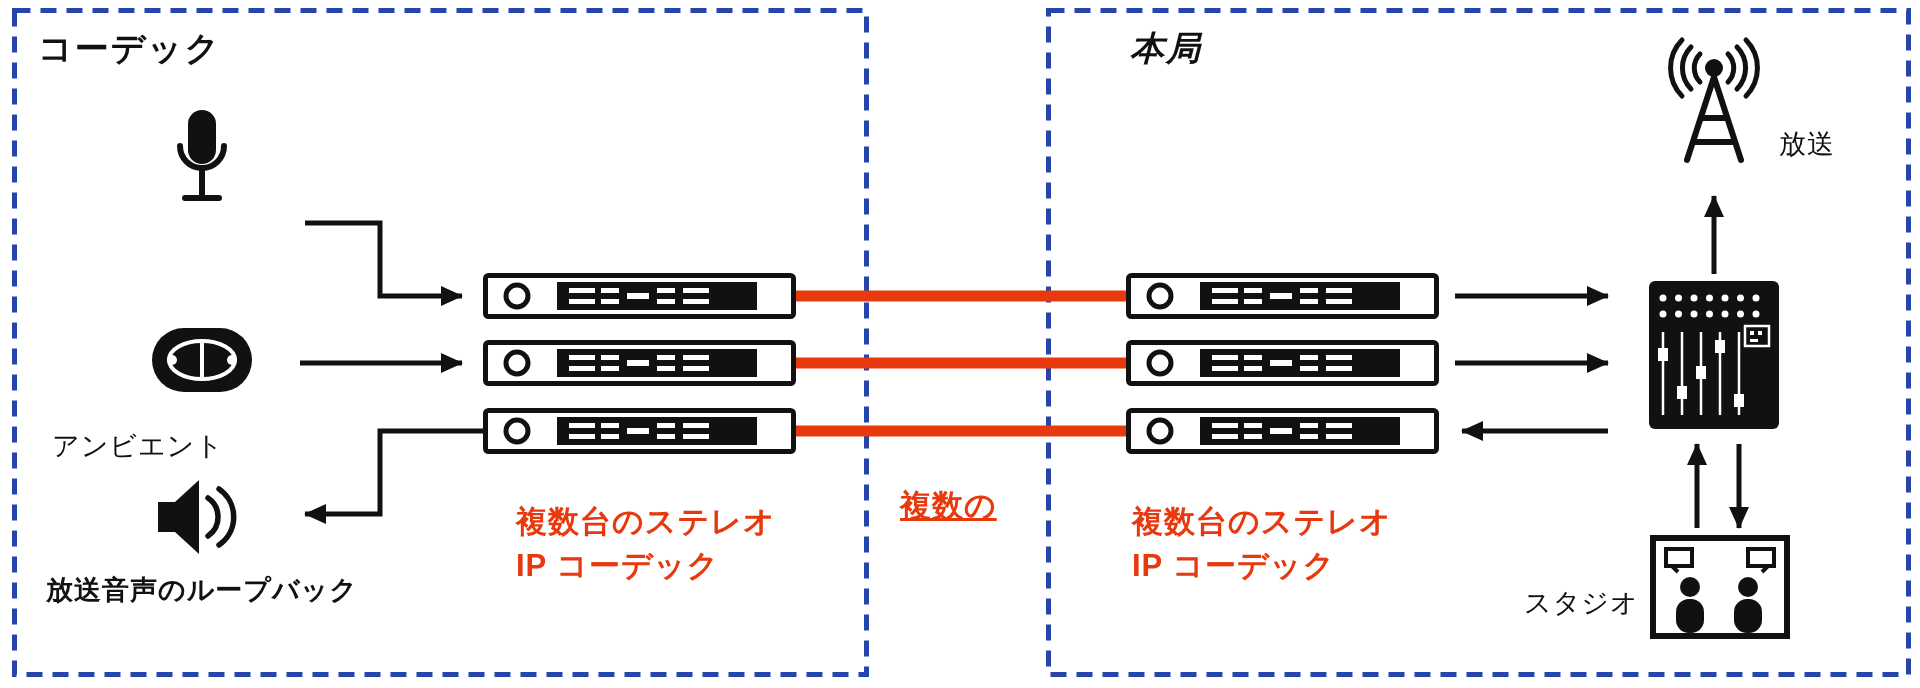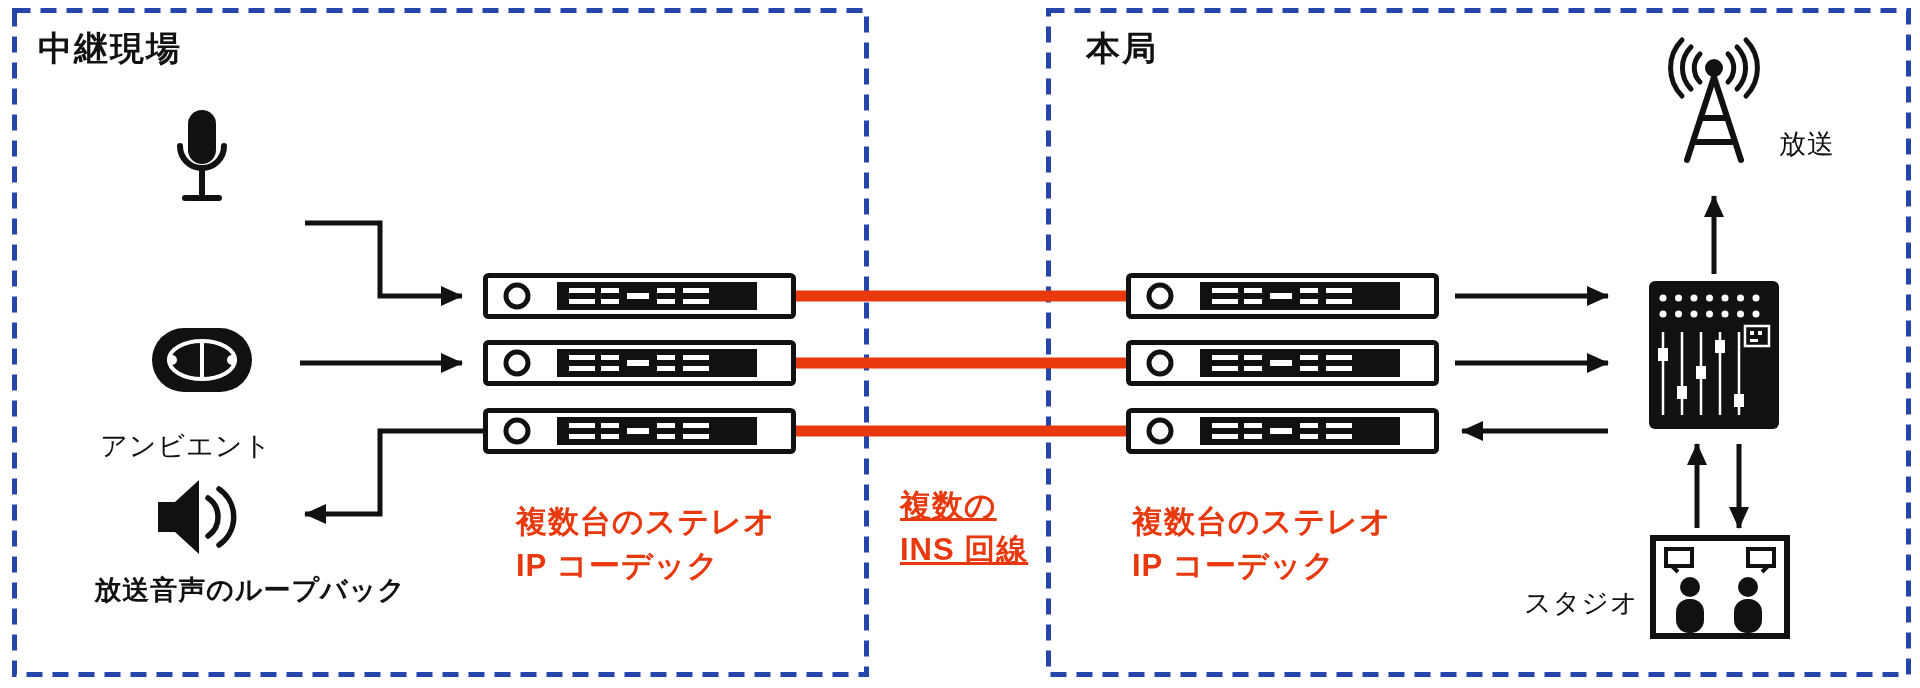--- a/index.html
+++ b/index.html
@@ -6,21 +6,21 @@
     --blue:#2545ab;
     --red:#e8380d;
     --ink:#111111;
   }
   html,body{margin:0;padding:0;background:#ffffff;}
   body{font-family:"Liberation Sans","DejaVu Sans",sans-serif;color:var(--ink);}
   .canvas{position:relative;width:1920px;height:688px;background:#ffffff;overflow:hidden;}
   .layer-svg{position:absolute;left:0;top:0;z-index:1;}
   .txt{position:absolute;z-index:2;white-space:nowrap;}
   .box-title{font-size:34px;font-weight:bold;letter-spacing:2px;}
-  .dev-label{font-size:27px;letter-spacing:1px;text-align:right;}
+  .dev-label{font-size:27px;letter-spacing:1px;text-align:left;}
   .red-caption{font-size:31px;font-weight:bold;color:var(--red);line-height:44px;letter-spacing:1px;}
 </style>
 </head>
 <body>
 
 <div class="canvas">
 
   <svg class="layer-svg" width="1920" height="688" viewBox="0 0 1920 688">
 
     <defs>
@@ -159,37 +159,36 @@
       <line x1="1672" y1="566" x2="1678" y2="572" stroke="#111111" stroke-width="4"></line>
       <rect x="1748" y="549" width="26" height="17" fill="none" stroke="#111111" stroke-width="4"></rect>
       <line x1="1768" y1="566" x2="1762" y2="572" stroke="#111111" stroke-width="4"></line>
       <circle cx="1690" cy="587" r="10" fill="#111111"></circle>
       <rect x="1676" y="599" width="28" height="34" rx="13" fill="#111111"></rect>
       <circle cx="1748" cy="587" r="10" fill="#111111"></circle>
       <rect x="1734" y="599" width="28" height="34" rx="13" fill="#111111"></rect>
     </g>
   </svg>
 
-  <div class="txt box-title" style="left:38px;top:26px;">中継現場</div>
+  <div class="txt box-title" style="left:38px;top:26px;">コーデック</div>
 
-  <div class="txt box-title" style="left:1086px;top:26px;">本局</div>
+  <div class="txt box-title" style="left:1130px;top:26px;font-style:italic;">本局</div>
 
 
   <div class="txt dev-label" style="left:52px;top:404px;width:220px;margin-top:24px;">アンビエント</div>
 
   <div class="txt dev-label" style="left:46px;top:572px;width:360px;font-weight:bold;">放送音声のループバック</div>
 
   <div class="txt red-caption" style="left:516px;top:500px;">
     <div>複数台のステレオ</div>
     <div>IP コーデック</div>
   </div>
 
   <div class="txt red-caption" style="left:900px;top:484px;text-decoration:underline;">
     <div>複数の</div>
-    <div>INS 回線</div>
   </div>
 
   <div class="txt red-caption" style="left:1132px;top:500px;">
     <div>複数台のステレオ</div>
     <div>IP コーデック</div>
   </div>
 
   <div class="txt dev-label" style="left:1779px;top:126px;">放送</div>
 
   <div class="txt dev-label" style="left:1480px;top:585px;margin-left:44px;">スタジオ</div>

